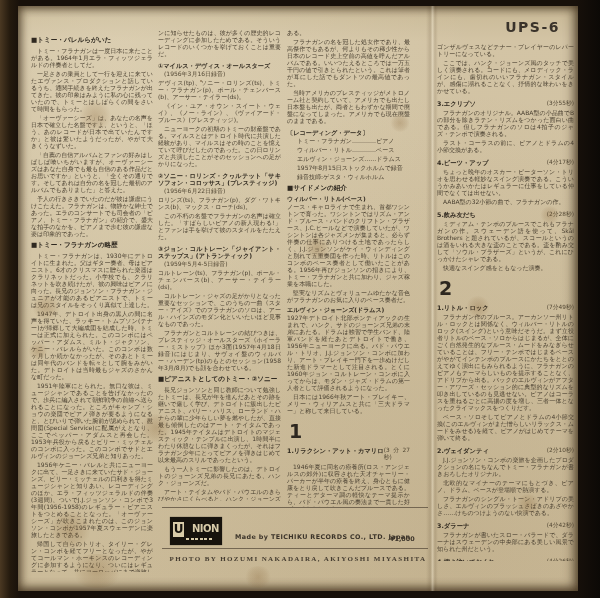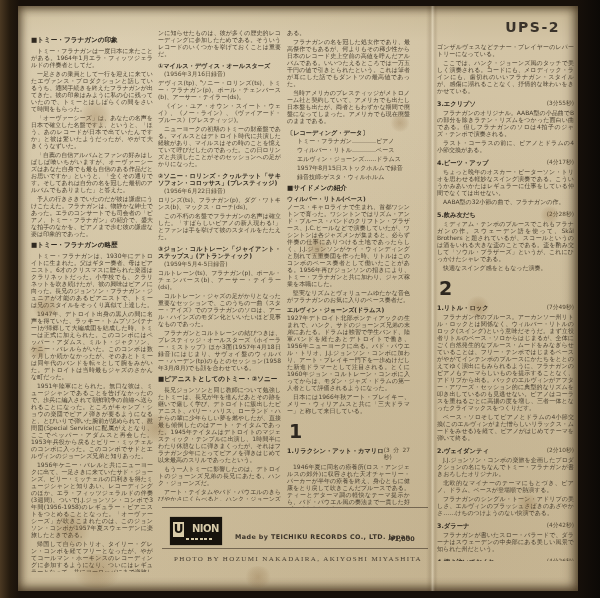--- a/index.html
+++ b/index.html
@@ -42,34 +42,34 @@
   .ubox{background:#d9cca9;color:#17130d;font-weight:bold;font-size:12px;line-height:14px;width:11px;height:15px;
     display:flex;align-items:center;justify-content:center;}
   .nion{color:#d9cca9;font-weight:bold;font-size:10px;letter-spacing:-0.5px;line-height:10px;margin-left:1px;padding-left:7px;}
   .udots{display:flex;gap:1.5px;margin-left:13px;margin-top:1px;}
   .udots i{display:block;width:3px;height:2.5px;background:#d9cca9;}
   .mono{position:absolute;left:217px;top:512px;font-family:"Liberation Serif",serif;font-size:8px;font-weight:bold;
     letter-spacing:2px;color:#3c342a;white-space:nowrap;}
   .made{position:absolute;left:217px;top:527px;font-size:6.4px;font-weight:bold;letter-spacing:.4px;color:#3c342a;white-space:nowrap;}
   .price{position:absolute;left:372px;top:529px;font-size:6.4px;font-weight:bold;color:#3c342a;}
   .photo{position:absolute;left:140px;top:549px;width:280px;text-align:center;font-family:"Liberation Serif",serif;
-    font-size:7px;font-weight:normal;letter-spacing:1.4px;color:#453c30;white-space:nowrap;}
+    font-size:7px;font-weight:bold;letter-spacing:1.4px;color:#453c30;white-space:nowrap;}
   .stain{position:absolute;border-radius:50%;
     background:radial-gradient(circle, rgba(125,88,42,.26) 0%, rgba(125,88,42,.12) 45%, transparent 72%);}
   .speck{position:absolute;width:2px;height:2px;border-radius:50%;background:rgba(92,62,30,.55);}
 </style>
 </head>
 <body>
 
 <div class="paper">
 
-  <div class="ups">UPS-2</div>
+  <div class="ups">UPS-6</div>
 
   <div class="col c1">
-    <div class="bh">■トミー・フラナガンの印象</div>
+    <div class="bh">■トミー・バレルらがいた</div>
     <p>トミー・フラナガンは一度日本に来たことがある。1964年1月エラ・フィッツジェラルドの伴奏者としてだ。</p>
     <p>一足さきの乗員として一行を迎えに来ていたエヴァンス・プロダクションと話しているうち、通関手続きを終えたフラナガンが出てきた。彼の印象はみように私の心に残っていたので、トミーとはしばらくの間をさいて時間をもらった。</p>
     <p>「オーヴァーシーズ」は、あなたの名声を日本で確立した名盤ですよ、というと、「ほう、あのレコードが日本で出ていたんですか」と彼は驚いたようだったが、やがて大きくうなずいた。</p>
     <p>「自薦の自信アルバムとファンの好みはしばしば喰いちがいますが、オーヴァーシーズはあなた自身でも最も自信のある作品だとお思いですか」というと、「全くその通りです。そしてあれは自分の名を冠した最初のアルバムでもありました」と答えた。</p>
     <p>予人の行きさきでいたのだが彼は謙虚にうけこたえた。フラナガンは、物静かな紳士であった。エラのコンサートでも司会者の「ピアノ、トミー・フラナガン」の紹介で、盛大な拍手のなかを、ピアノまで歩む彼の謙虚な姿は印象的であった。</p>
     <div class="bh">■トミー・フラナガンの略歴</div>
     <p>トミー・フラナガンは、1930年にデトロイトに生まれた。父はギター奏者、母はピアニスト。6才のクリスマスに贈られた楽器はクラリネットだった。小学校でも、クラリネットを吹き続けたが、彼の興味はピアノに向った。長兄のジョンソン・フラナガン・ジュニアが才能のあるピアニストで、トミーは兄のスタイルをそっくり真似て上達した。</p>
     <p>1947年、デトロイト出身の黒人の間に名声を得ていた、ラッキー・トムプソン(テナー)が帰郷して大編成団を結成した時、トミーは正式に加えられた。このコンボにはペッパー・アダムス、ミルト・ジャクソン、ケニー・バレルらがいた。このコンボは数ヶ月しか続かなかったが、そのあとトミーは同年代のバンドを転々として腕をみがいた。デトロイトは当時最もジャズのさかんな町だった。</p>
     <p>1951年陸軍にとられた。無口な彼は、ミュージシャンであることを告げなかったので、歩兵に編入されて朝鮮戦争の前線へ送られることになった。ところがキャンプ・ショウの楽団でピアノ弾きが要るようになると、とびいりで弾いた腕前が認められて、慰問団(Special Service)に配属がえとなり、ここでペッパー・アダムスと再会した。1953年兵役から戻るとビリー・ミッチェルのコンボに入った。このコンボでサドとエルヴィンのジョーンズ兄弟と知りあった。</p>
     <p>1956年ケニー・バレルと共にニューヨークに出て、一足さきに来ていたサド・ジョーンズ、ビリー・ミッチェルの口利きを得たミュージシャンと知りあい、レコーディングのほか、エラ・フィッツジェラルドの伴奏(3週間)、ついでJ.J.ジョンソン・コンボで3年間(1956-1958)のレギュラー・ピアニストをつとめることとなった。「オーヴァーシーズ」が吹きこまれたのは、このジョンソン・コンボが1957年夏スウェーデンに楽旅したときである。</p>

